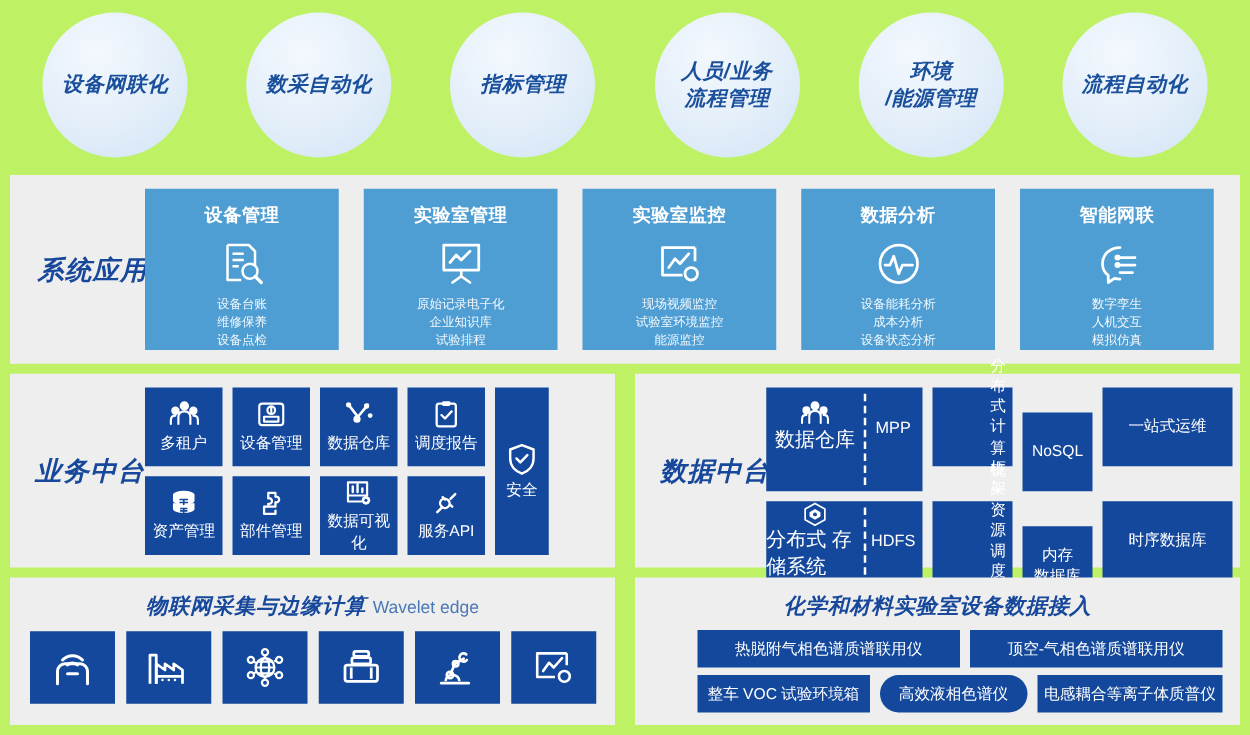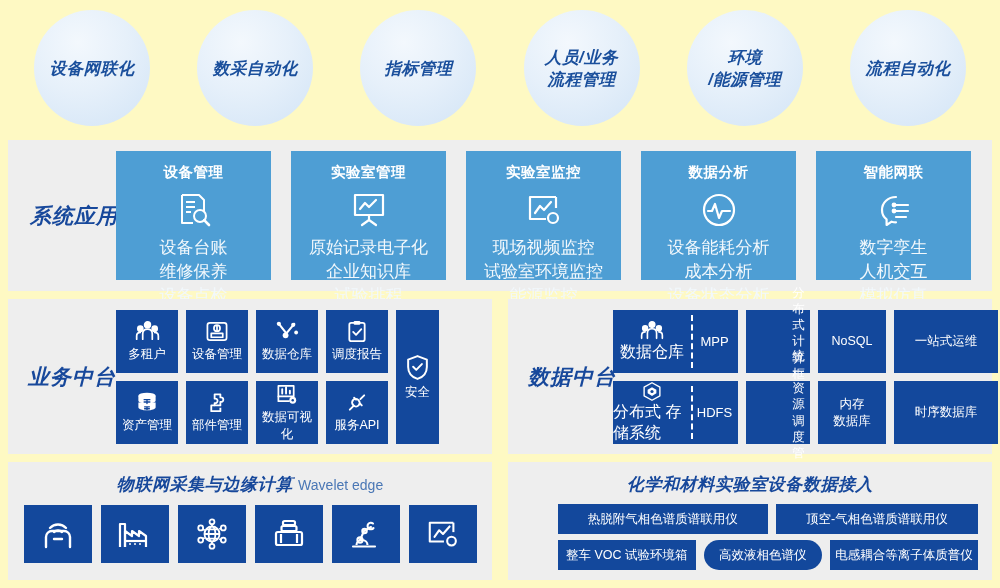--- a/index.html
+++ b/index.html
@@ -2,21 +2,21 @@
 <html><head>
 <meta charset="utf-8">
 <style>
   * { box-sizing: border-box; margin: 0; padding: 0; }
   html, body {
     width: 1000px; height: 588px;
     background: #ffffff;
     font-family: "Liberation Sans", "DejaVu Sans", sans-serif;
     overflow: hidden;
   }
-  #page { position: relative; width: 1000px; height: 588px; background:#fef9c3; }
+  #page { position: relative; width: 1000px; height: 588px; background:#bef264; }
 
   
   .circles-row {
     position:absolute; left:0; top:0; width:1000px; height:136px;
     display:flex; align-items:center; justify-content:space-between;
     padding: 0 34px;
   }
   .circle {
     width:116px; height:116px; border-radius:50%;
     background: radial-gradient(circle at 38% 28%, #f3f8fd 0%, #e6f0fa 45%, #d2e4f6 100%);
@@ -38,21 +38,21 @@
   #row-sys { left:8px; top:140px; width:984px; height:151px; }
   #row-sys .row-label { position:absolute; left:22px; top:50%; transform:translateY(-50%); }
   .sys-cards { position:absolute; left:108px; top:11px; display:flex; gap:20px; }
   .sys-card {
     width:155px; height:129px; background:#4e9ed4; color:#fff;
     display:flex; flex-direction:column; align-items:center;
     padding-top:12px;
   }
   .sys-card .sc-title { font-size:14.5px; font-weight:700; letter-spacing:.5px; }
   .sys-card .sc-icon { margin:9px 0 7px; height:40px; display:flex; align-items:center; }
-  .sys-card .sc-lines { font-size:17px; line-height:1.42; text-align:center; color:#f2f8fc; white-space:pre-line; }
+  .sys-card .sc-lines { font-size:10px; line-height:1.42; text-align:center; color:#f2f8fc; white-space:pre-line; }
 
   
   #row-biz  { left:8px;  top:299px; width:484px; height:155px; }
   #row-data { left:508px; top:299px; width:484px; height:155px; }
   #row-biz .row-label  { position:absolute; left:20px; top:50%; transform:translateY(-50%); }
   #row-data .row-label { position:absolute; left:20px; top:50%; transform:translateY(-50%); }
 
   .biz-grid { position:absolute; left:108px; top:11px; display:flex; gap:8px; }
   .biz-col2 { display:flex; flex-direction:column; gap:8px; }
   .biz-col2 .biz-row { display:flex; gap:8px; }
@@ -69,21 +69,21 @@
   .data-grid { position:absolute; left:105px; top:11px; display:flex; gap:8px; }
   .data-col { display:flex; flex-direction:column; gap:8px; }
   .data-pair { display:flex; position:relative; background:#13489c; }
   .data-pair .dp-left  { width:78px; height:63px; display:flex; flex-direction:column; align-items:center; justify-content:center; color:#fff; }
   .data-pair .dp-right { width:47px; height:63px; display:flex; align-items:center; justify-content:center; color:#fff; font-size:13px; }
   .data-pair .dp-div {
     position:absolute; left:78px; top:5px; bottom:5px; width:0;
     border-left:2px dashed #ffffff;
   }
   .dt-w64  { width:64px; height:63px;padding-left:41px; }
-  .dt-w60  { width:68px; height:63px; }
+  .dt-w60  { width:56px; height:63px;margin-top:20px; }
   .dt-w104 { width:104px; height:63px; }
 
   
   #row-iot  { left:8px;  top:462px; width:484px; height:118px; }
   #row-chem { left:508px; top:462px; width:484px; height:118px; }
   .panel-title {
     text-align:center; color:#17489b; font-weight:700; font-style:italic;
     font-size:17px; padding-top:11px; letter-spacing:.6px;
   }
   .panel-title .sub { font-weight:400; font-style:normal; font-size:14px; color:#4a77b5; letter-spacing:0; }

